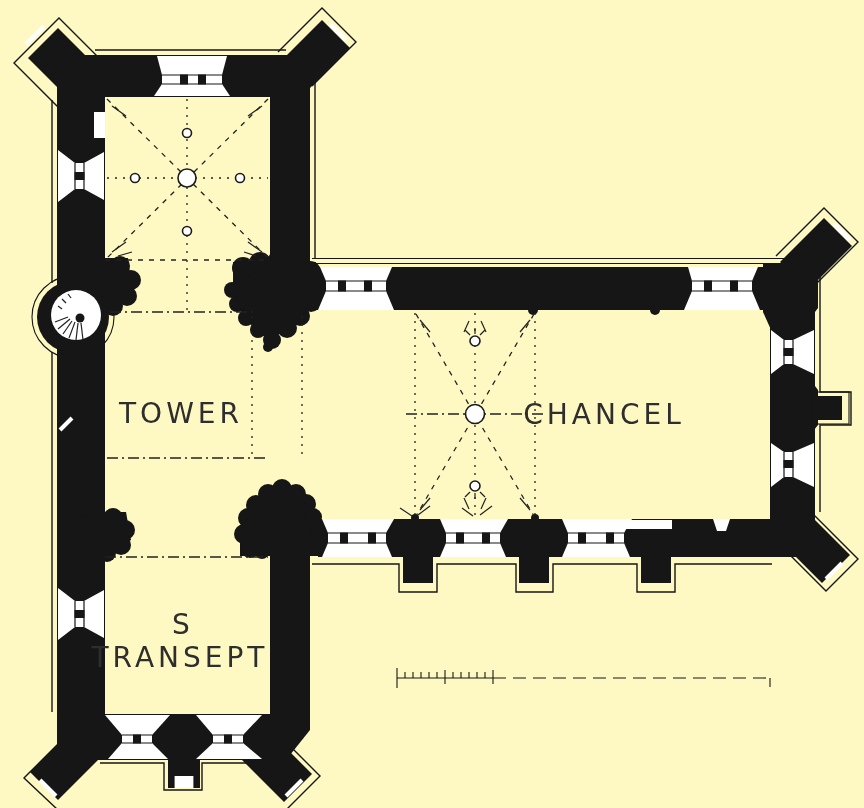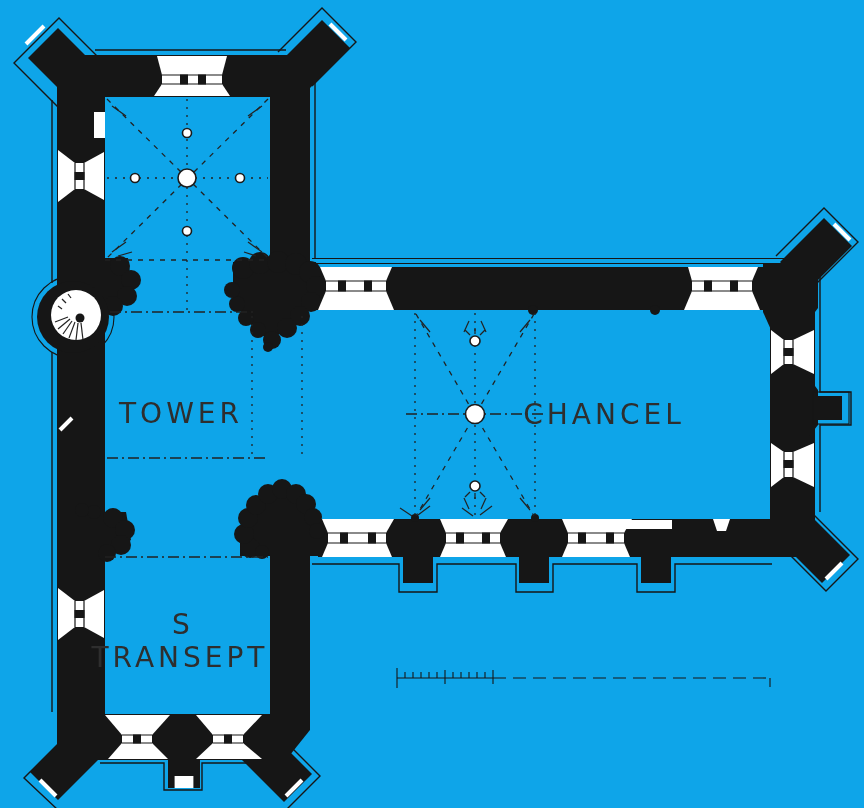--- a/index.html
+++ b/index.html
@@ -1,16 +1,16 @@
 <!DOCTYPE html>
 <html><head>
 <meta charset="utf-8">
 <style>
   html,body{margin:0;padding:0;background:#ffffff;}
-  .page{width:864px;height:808px;position:relative;background:#0ea5e9;overflow:hidden;}
+  .page{width:864px;height:808px;position:relative;background:#fef9c3;overflow:hidden;}
   svg{display:block;}
   .ink{fill:#161616;}
   .paper{fill:#ffffff;}
   .oline{fill:none;stroke:#161616;stroke-width:1.4;}
   .oline2{fill:none;stroke:#161616;stroke-width:1.1;}
   .wline{fill:none;stroke:#161616;stroke-width:1.2;}
   .dash{fill:none;stroke:#222222;stroke-width:1.3;stroke-dasharray:5 6;}
   .dot{fill:none;stroke:#222222;stroke-width:1.3;stroke-dasharray:2 6;}
   .dashdot{fill:none;stroke:#222222;stroke-width:1.3;stroke-dasharray:11 4 2 4;}
   .boss{fill:#ffffff;stroke:#1b1b1b;stroke-width:1.6;}

